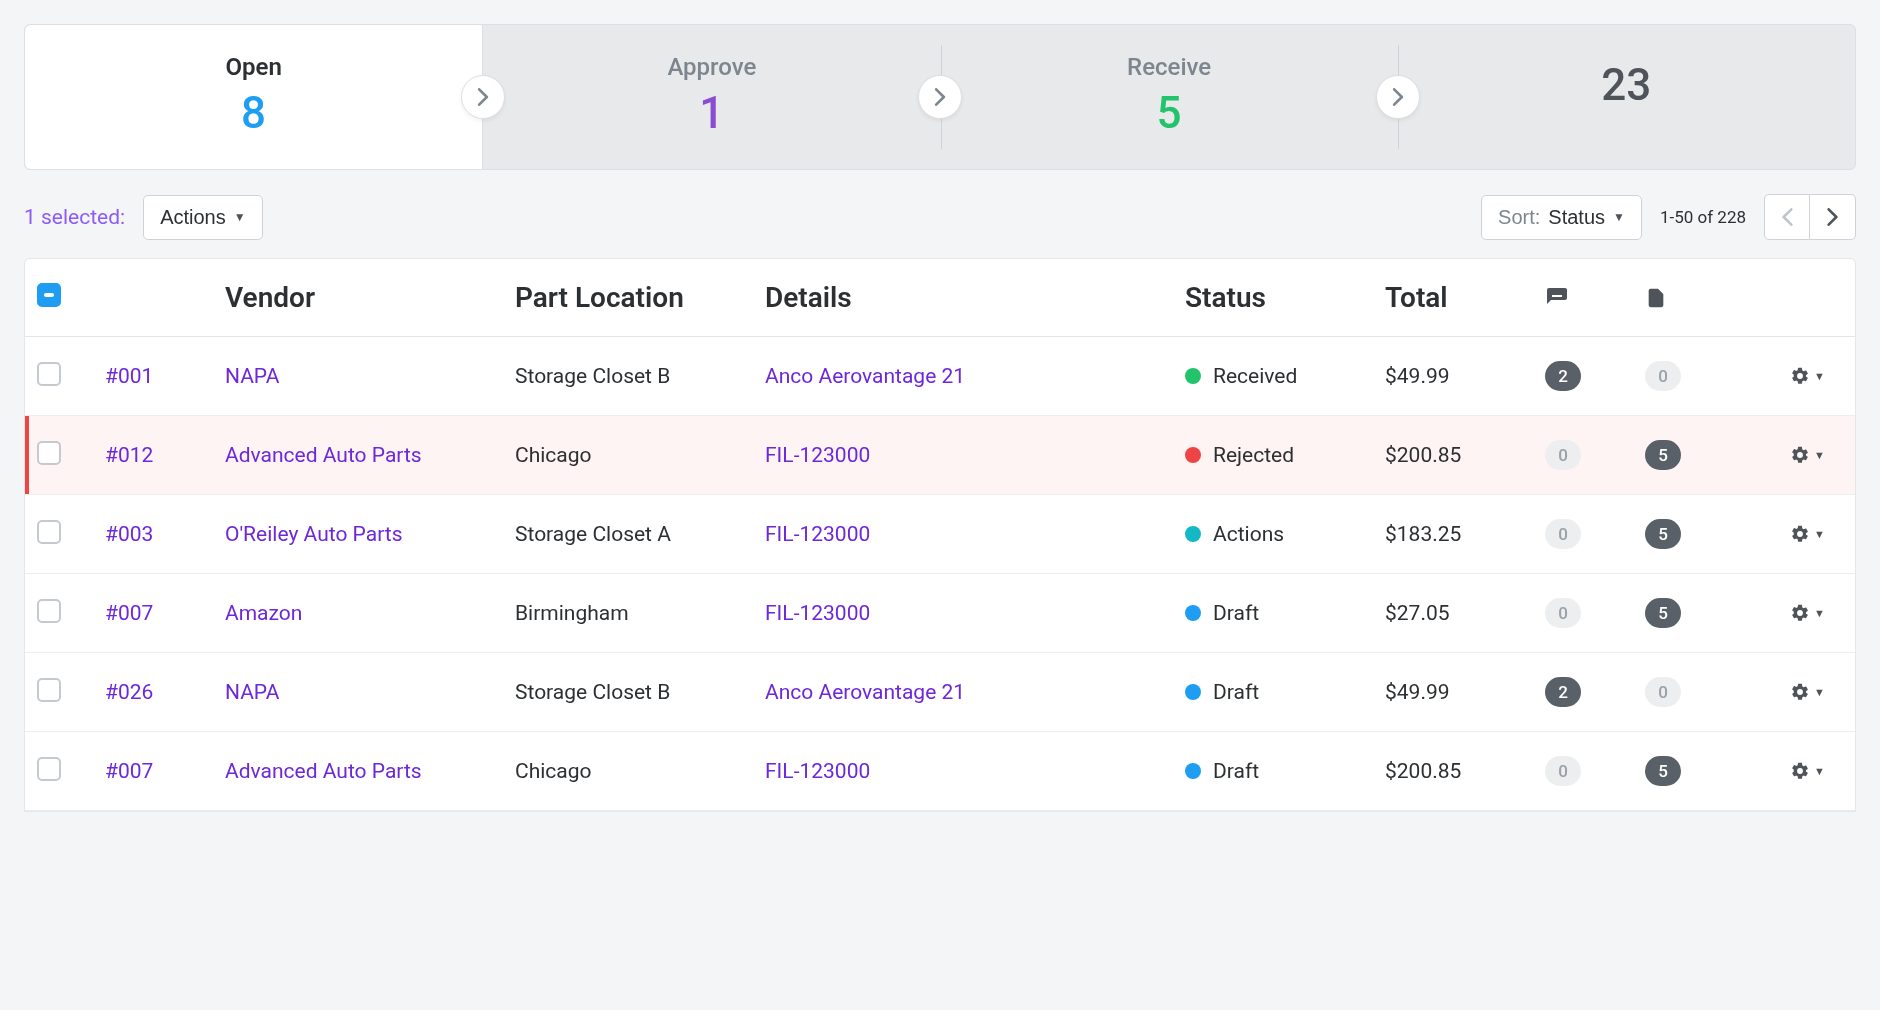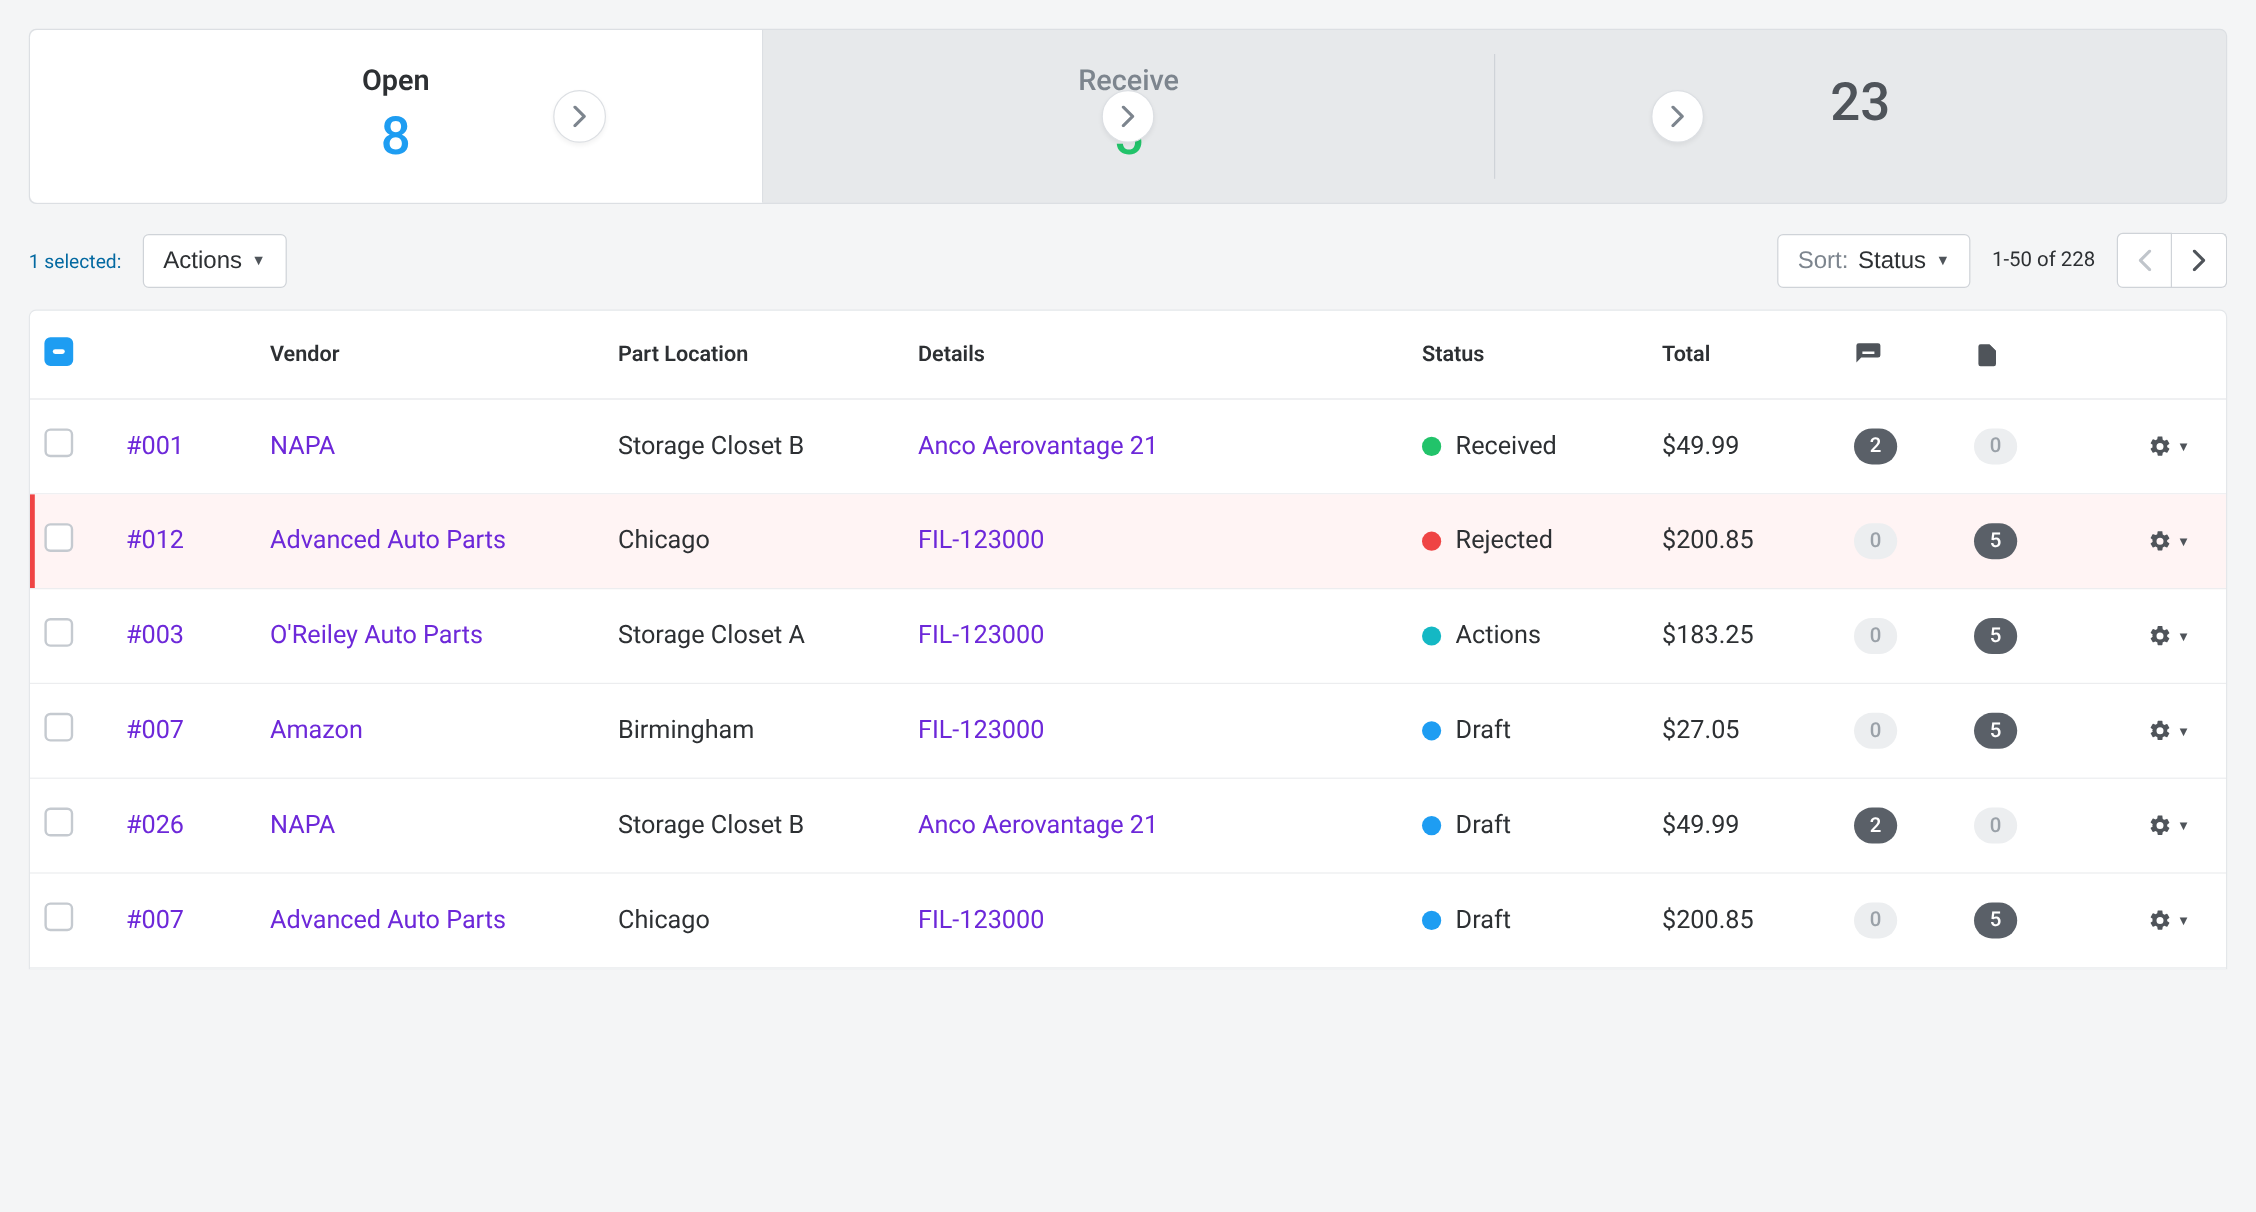--- a/index.html
+++ b/index.html
@@ -65,21 +65,21 @@
   .step-arrow.a3 { left: 75%; }
 
   
   .toolbar {
     display: flex;
     align-items: center;
     justify-content: space-between;
     margin: 24px 0 18px 0;
   }
   .tb-left, .tb-right { display: flex; align-items: center; gap: 18px; }
-  .selcount { font-size: 16px; color: #0369a1; }
+  .selcount { font-size: 21px; color: #8b5cf6; }
   .btn {
     border: 1px solid #cfd3d8;
     background: #fff;
     border-radius: 5px;
     padding: 10px 16px;
     font-size: 20px;
     display: inline-flex;
     align-items: center;
     gap: 8px;
     cursor: pointer;
@@ -108,21 +108,21 @@
     overflow: hidden;
   }
   .thead, .trow {
     display: grid;
     grid-template-columns: 68px 120px 290px 250px 420px 200px 160px 100px 100px 90px;
     align-items: center;
   }
   .thead {
     padding: 22px 12px;
     font-weight: 600;
-    font-size: 18px;
+    font-size: 28px;
     border-bottom: 1px solid #e4e7ea;
   }
   .trow {
     padding: 24px 12px;
     border-bottom: 1px solid #ecedef;
     font-size: 21px;
     position: relative;
   }
   .trow.rejected {
     background: #fff4f4;
@@ -179,20 +179,24 @@
         </svg>
     </div>
     <div class="step-arrow a3">
       <svg width="12" height="18" viewBox="0 0 8 14">
           <path d="M1 1l6 6-6 6" fill="none" stroke="currentColor" stroke-width="2" stroke-linecap="round" stroke-linejoin="round"></path>
         </svg>
     </div>
   <div class="tab active">
         <div class="tab-label">Open</div>
         <div class="tab-count cnt-open">8</div>
+      </div>
+      <div class="tab">
+        <div class="tab-label">Approve</div>
+        <div class="tab-count cnt-approve">1</div>
       </div>
       <div class="tab">
         <div class="tab-label">Receive</div>
         <div class="tab-count cnt-receive">5</div>
       </div>
       <div class="tab">
         <div class="tab-count cnt-closed">23</div>
       </div>
     </div>
 

